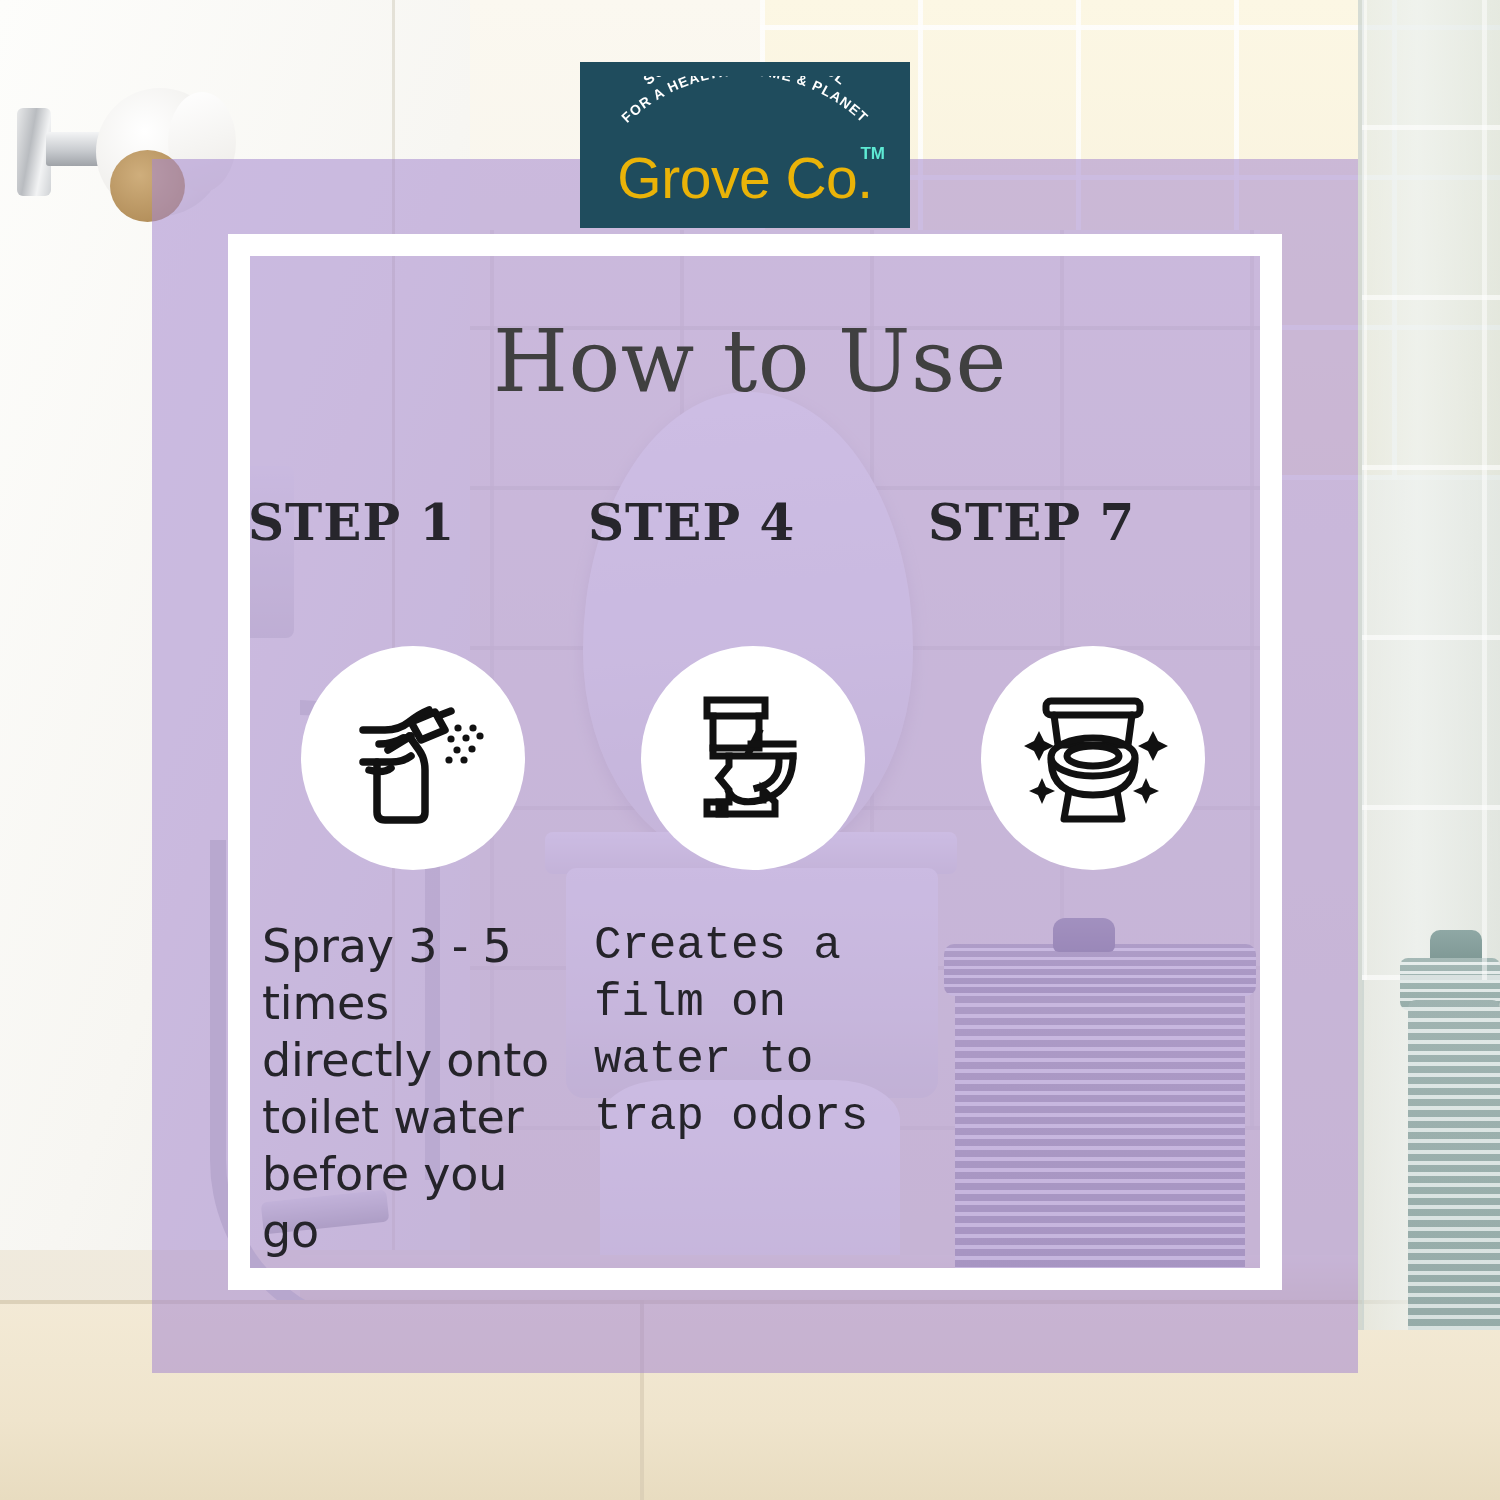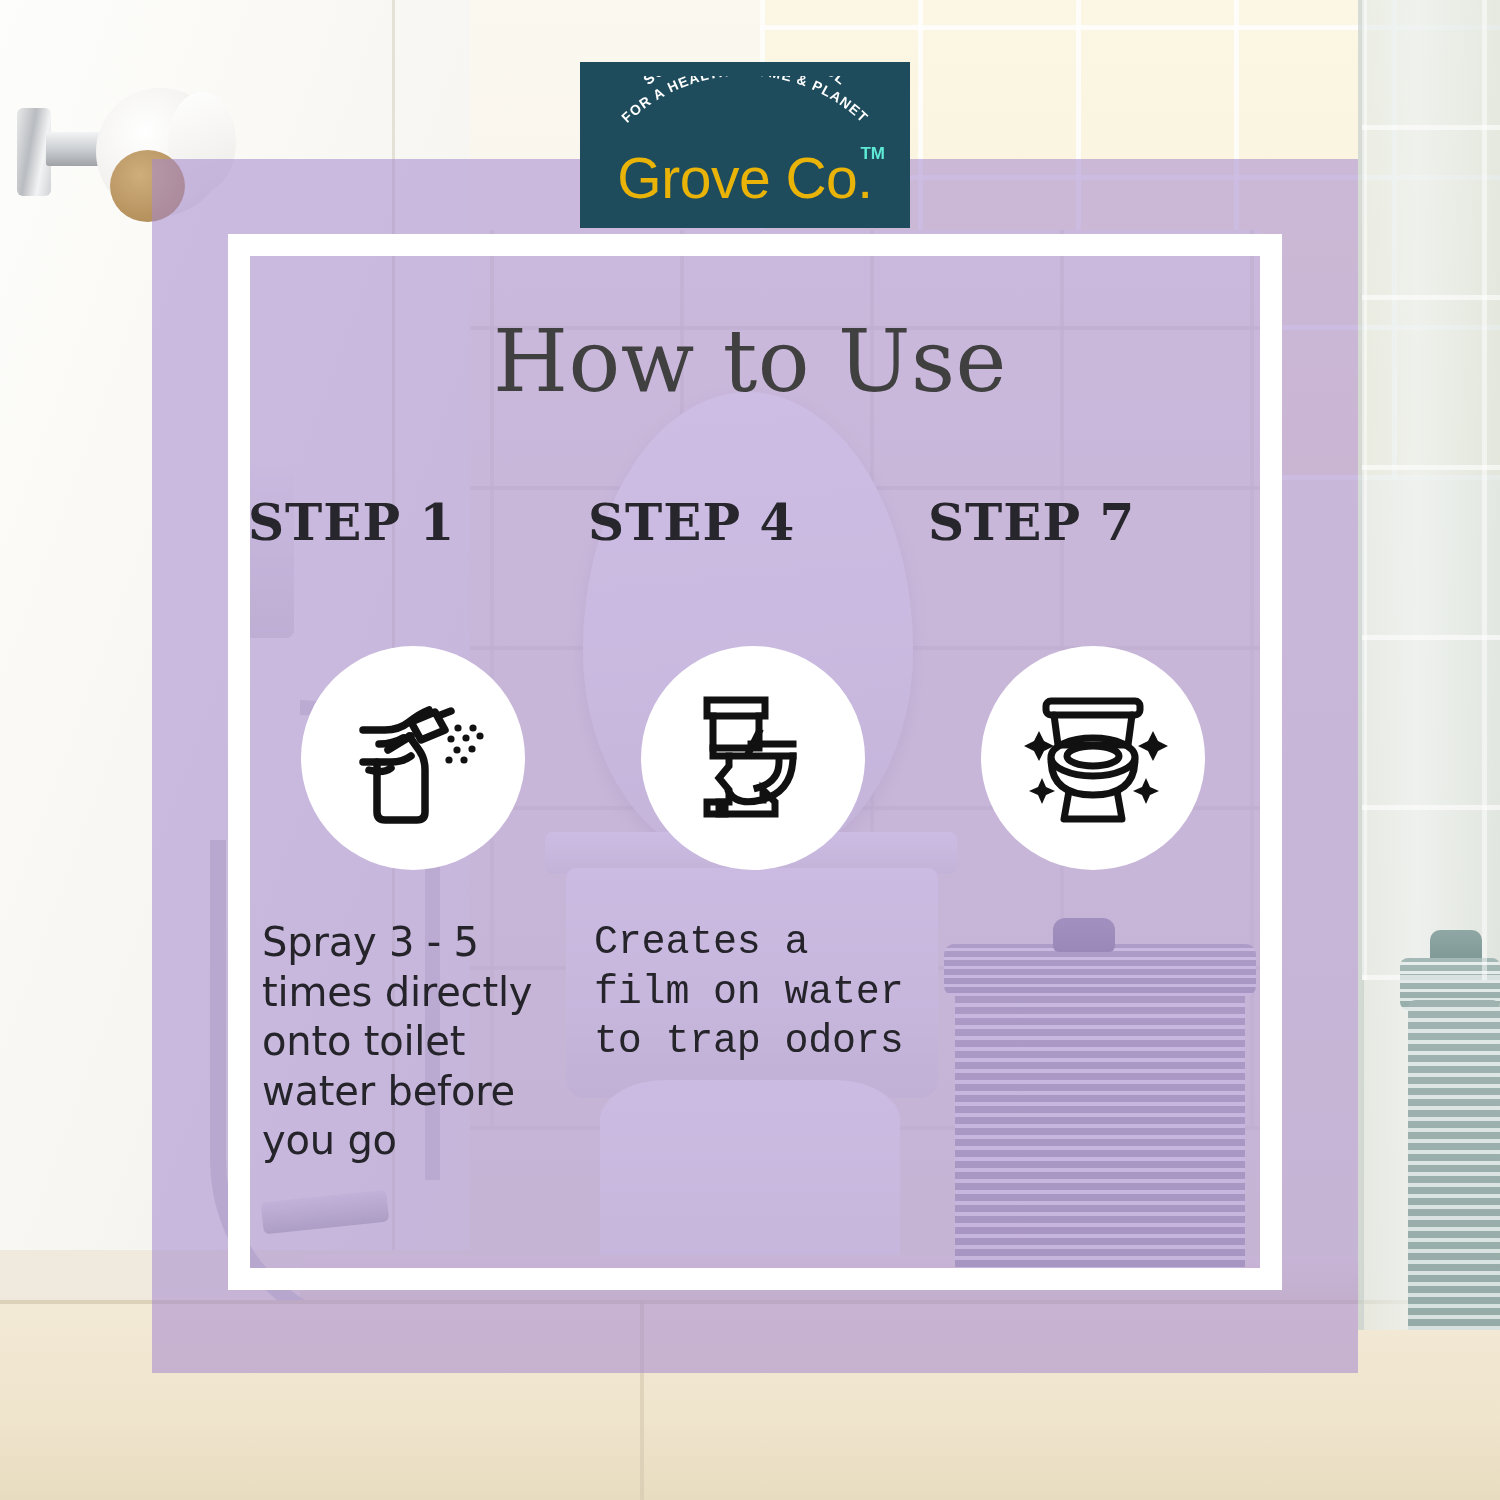--- a/index.html
+++ b/index.html
@@ -276,21 +276,21 @@
     margin:98px auto 0;
     border-radius:50%;
     background:#ffffff;
     display:flex; align-items:center; justify-content:center;
   }
   .badge svg { display:block; }
 
   .caption {
     margin-top:48px;
     font-family:"DejaVu Sans", sans-serif;
-    font-size:40px;
+    font-size:46px;
     line-height:1.24;
     color:#25242a;
     letter-spacing:-0.2px;
   }
   .col-1 .caption { padding:0 14px; }
   .col-2 .caption { padding:0 6px;font-family:Liberation Mono, monospace; }
   .col-3 .caption { padding:0 2px; }
 </style>
 </head>
 <body>

